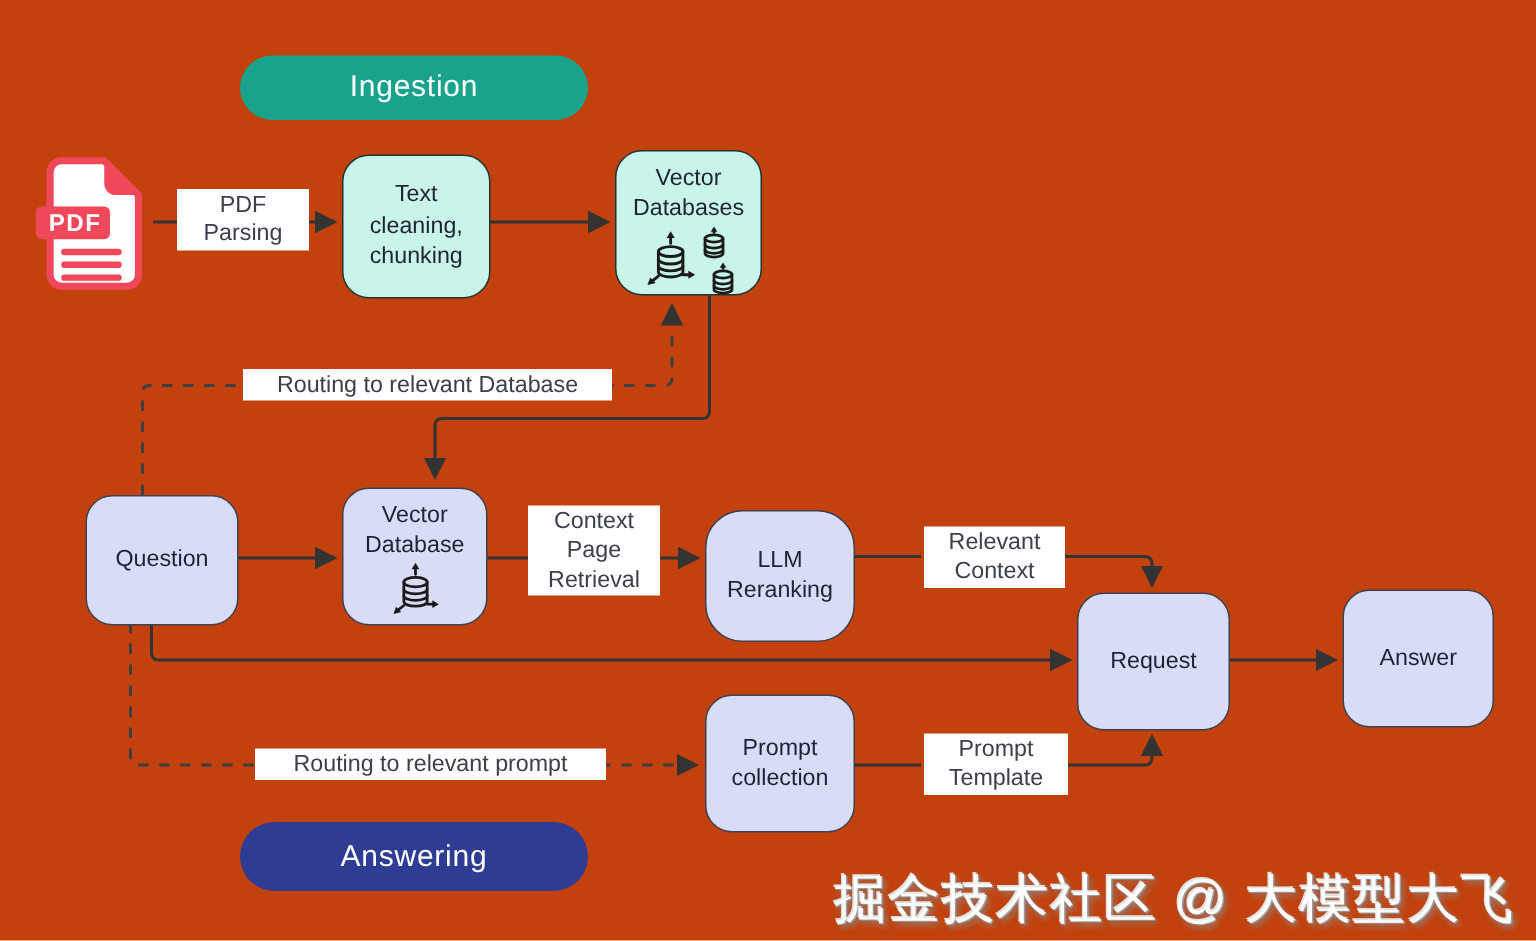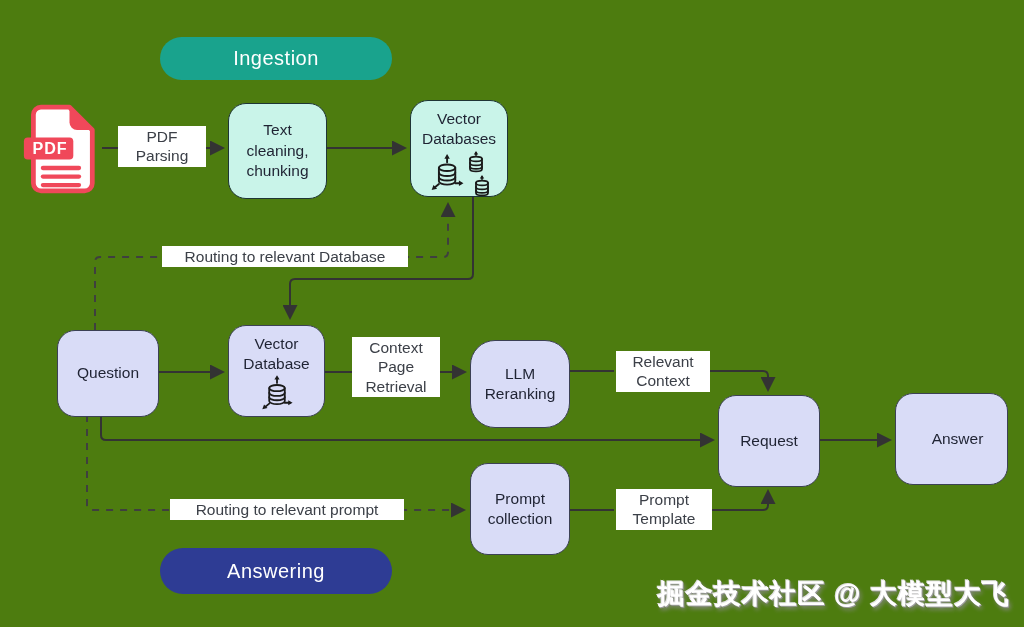--- a/index.html
+++ b/index.html
@@ -1,17 +1,17 @@
 <!DOCTYPE html>
 <html style="--teal: #19a38d; --indigo: #2e3c94; --mint_fill: #c9f4e9; --mint_border: #1e3535; --lavender_fill: #d9dcf7; --lavender_border: #3c4154; --arrow: #333333; --dash: #3f3f3f; --pdf_red: #f0485a; --node_text: #1f2333; --label_text: #3c4048;"><head>
 <meta charset="utf-8">
 <style>
   html,body{margin:0;padding:0;background:#ffffff;}
   .canvas{
-    position:relative;width:1024px;height:627px;background:#4d7c0f;overflow:hidden;
+    position:relative;width:1024px;height:627px;background:#c2410c;overflow:hidden;
     font-family:"Liberation Sans", sans-serif;
   }
   .wires{position:absolute;left:0;top:0;width:1024px;height:627px;}
   .wire{stroke:var(--arrow,#333);stroke-width:2;fill:none;}
   .wire-dashed{stroke:var(--dash,#3f3f3f);stroke-width:2;fill:none;stroke-dasharray:7 7;}
   #ah path{fill:var(--arrow,#333);}
   .badge{
     position:absolute;display:flex;align-items:center;justify-content:center;
     color:#ffffff;font-size:20px;letter-spacing:.5px;
   }
@@ -33,21 +33,21 @@
   .dbicon{display:block;}
   .dbicon .st{stroke:#1a1a1a;stroke-width:2.1;fill:none;stroke-linecap:round;}
   .dbicon .hd{fill:#1a1a1a;stroke:none;}
   .dbicon-sm .st{stroke-width:1.8;}
   .pdf .doc{stroke:var(--pdf_red,#f0485a);stroke-width:5;fill:#ffffff;stroke-linejoin:round;}
   .pdf .fold{fill:var(--pdf_red,#f0485a);}
   .pdf .tag{fill:var(--pdf_red,#f0485a);}
   .pdf .tagtext{fill:#ffffff;font-family:"Liberation Sans",sans-serif;font-weight:bold;font-size:17px;letter-spacing:1px;}
   .pdf .rule{stroke:var(--pdf_red,#f0485a);stroke-width:4.5;stroke-linecap:round;}
   .watermark{
-    position:absolute;right:14px;top:576px;font-size:27px;font-weight:bold;letter-spacing:1px;
+    position:absolute;right:14px;top:576px;font-size:35px;font-weight:normal;letter-spacing:1px;
     color:#ffffff;
     text-shadow:-1px -1px 0 #e3e3e3, 1px 1px 0 #9a9a9a, 2px 3px 4px #8a8a8a, 0 0 1px #b5b5b5;
     white-space:nowrap;
   }
   
   .cluster{position:relative;width:66px;height:48px;margin-top:1px;}
   .cluster .big{position:absolute;left:2px;top:2px;}
   .cluster .sm1{position:absolute;left:40px;top:0px;}
   .cluster .sm2{position:absolute;left:46px;top:24px;}
 </style>
@@ -160,21 +160,21 @@
 
   <div class="node lav" style="left:470px;top:340px;width:98px;height:86px;border-radius:25px;">
     <span>LLM</span>
     <span>Reranking</span>
   </div>
 
   <div class="node lav" style="left:718px;top:395px;width:100px;height:90px;">
     <span>Request</span>
   </div>
 
-  <div class="node lav" style="left:895px;top:393px;width:99px;height:90px;padding-left:12px;">
+  <div class="node lav" style="left:895px;top:393px;width:99px;height:90px;">
     <span>Answer</span>
   </div>
 
   <div class="node lav" style="left:470px;top:463px;width:98px;height:90px;">
     <span>Prompt</span>
     <span>collection</span>
   </div>
 
   <div class="edge-label" style="left:118px;top:126px;width:82px;">
     <span>PDF</span>

